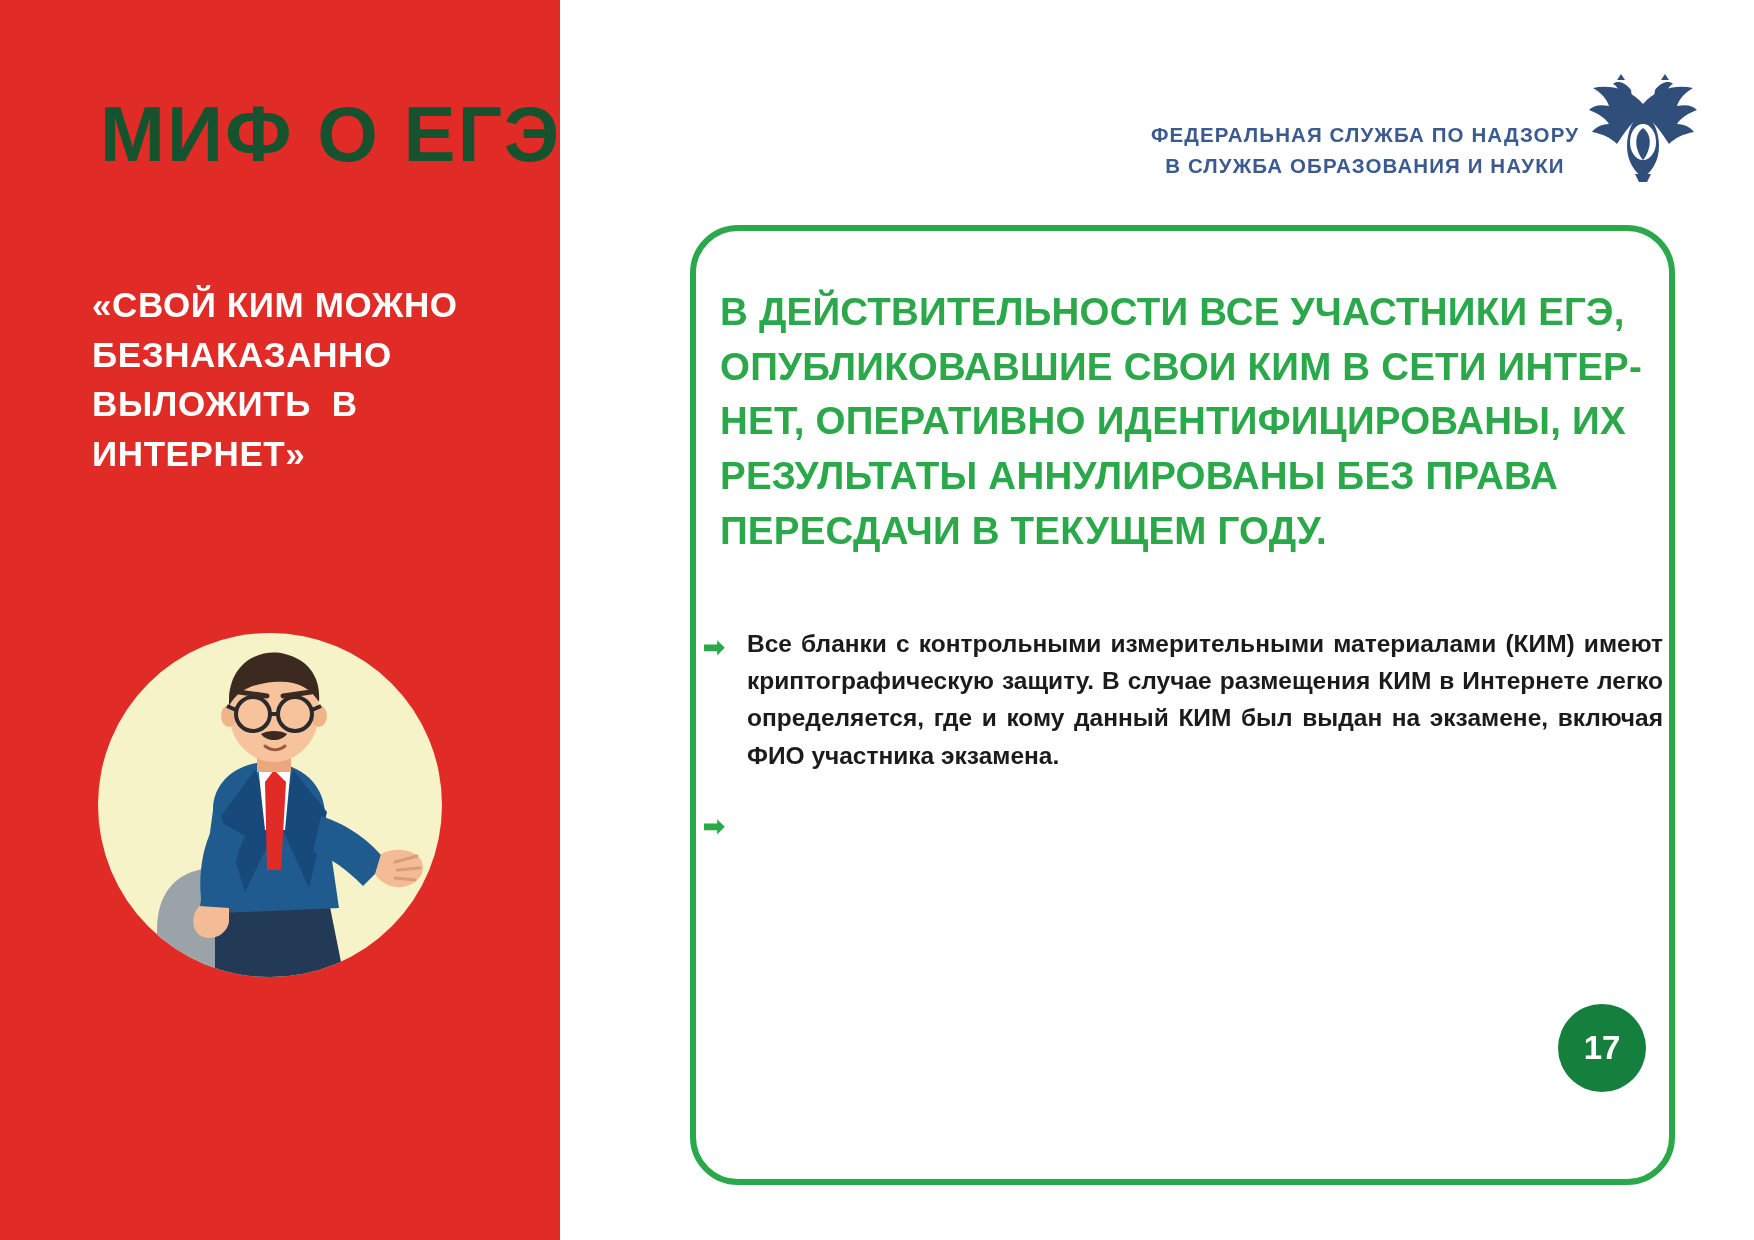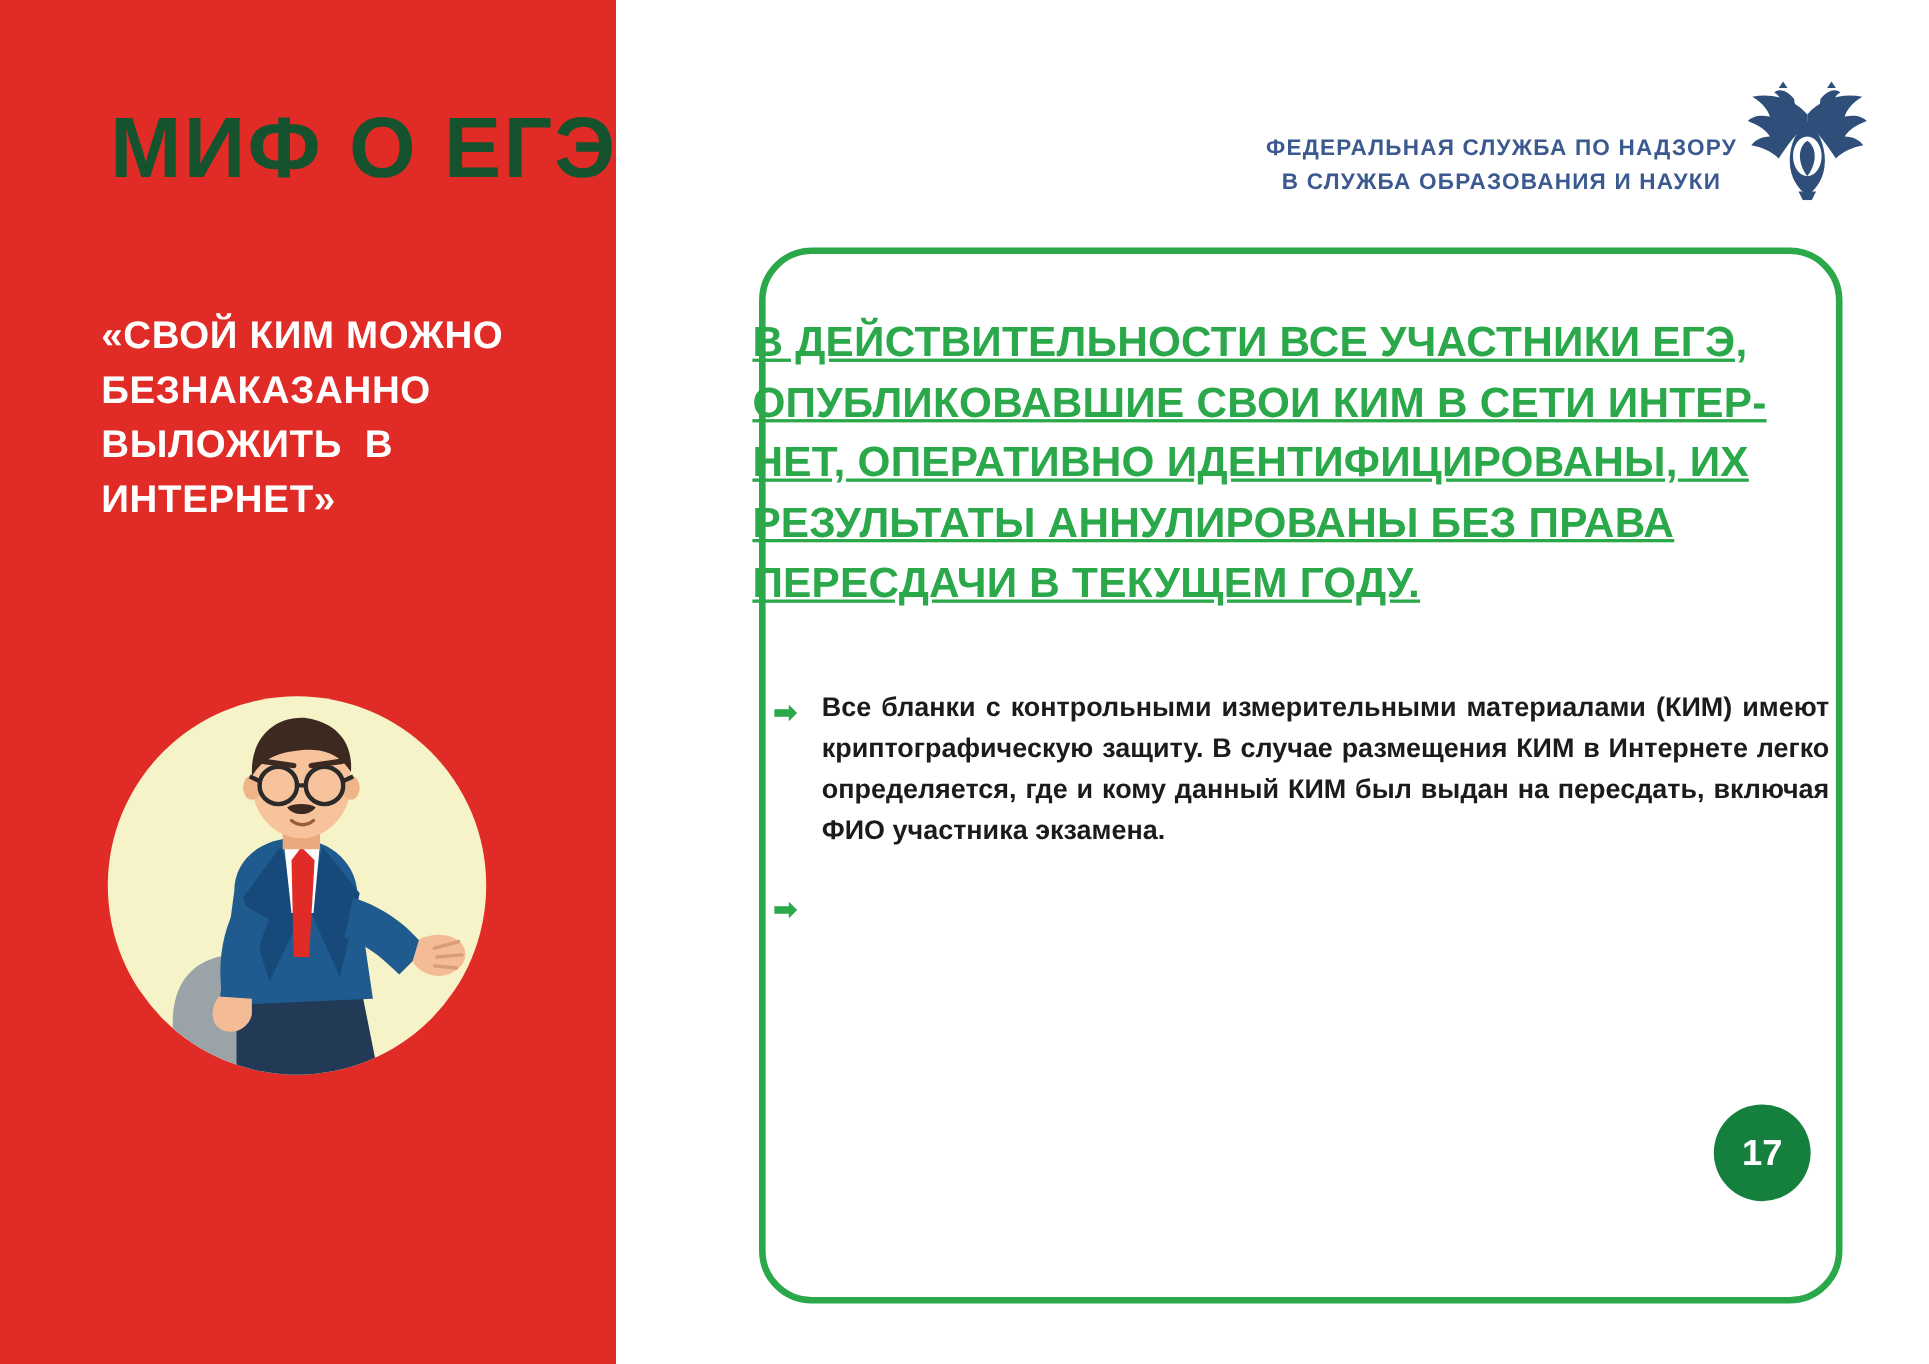--- a/index.html
+++ b/index.html
@@ -123,30 +123,29 @@
     left: 560px;
     top: 0;
     width: 160px;
     height: 1240px;
     background: #ffffff;
     z-index: 2;
   }
 
   .green-heading {
     position: absolute;
-    left: 684px;
+    left: 720px;
     top: 285px;
     width: 960px;
     color: #2aa84a;
     font-size: 38.5px;
     font-weight: bold;
     line-height: 1.42;
     letter-spacing: 0.2px;
     z-index: 6;
-    text-decoration: underline;
   }
 
   .bullets {
     position: absolute;
     left: 703px;
     top: 625px;
     width: 960px;
     z-index: 6;
   }
   .bullet {
@@ -305,20 +304,20 @@
 
     <path d="M48 104 L64 104 L60 112 L52 112 Z" fill="#2f4f7a"></path>
   </svg>
 </div>
 
 <div class="green-heading">В ДЕЙСТВИТЕЛЬНОСТИ ВСЕ УЧАСТНИКИ ЕГЭ, ОПУБЛИКОВАВШИЕ СВОИ КИМ В СЕТИ ИНТЕР-НЕТ, ОПЕРАТИВНО ИДЕНТИФИЦИРОВАНЫ, ИХ РЕЗУЛЬТАТЫ АННУЛИРОВАНЫ БЕЗ ПРАВА ПЕРЕСДАЧИ В ТЕКУЩЕМ ГОДУ.</div>
 
 <div class="bullets">
   <div class="bullet">
     <span class="arrow">➡</span>
-    <span>Все бланки с контрольными измерительными материалами (КИМ) имеют криптографическую защиту. В случае размещения КИМ в Интернете легко определяется, где и кому данный КИМ был выдан на пересдать, включая ФИО участника экзамена.</span>
+    <span>Все бланки с контрольными измерительными материалами (КИМ) имеют криптографическую защиту. В случае размещения КИМ в Интернете легко определяется, где и кому данный КИМ был выдан на экзамене, включая ФИО участника экзамена.</span>
   </div>
   <div class="bullet">
     <span class="arrow">➡</span>
   </div>
 </div>
 
 <div class="page-badge">17</div>
 
 </body></html>

